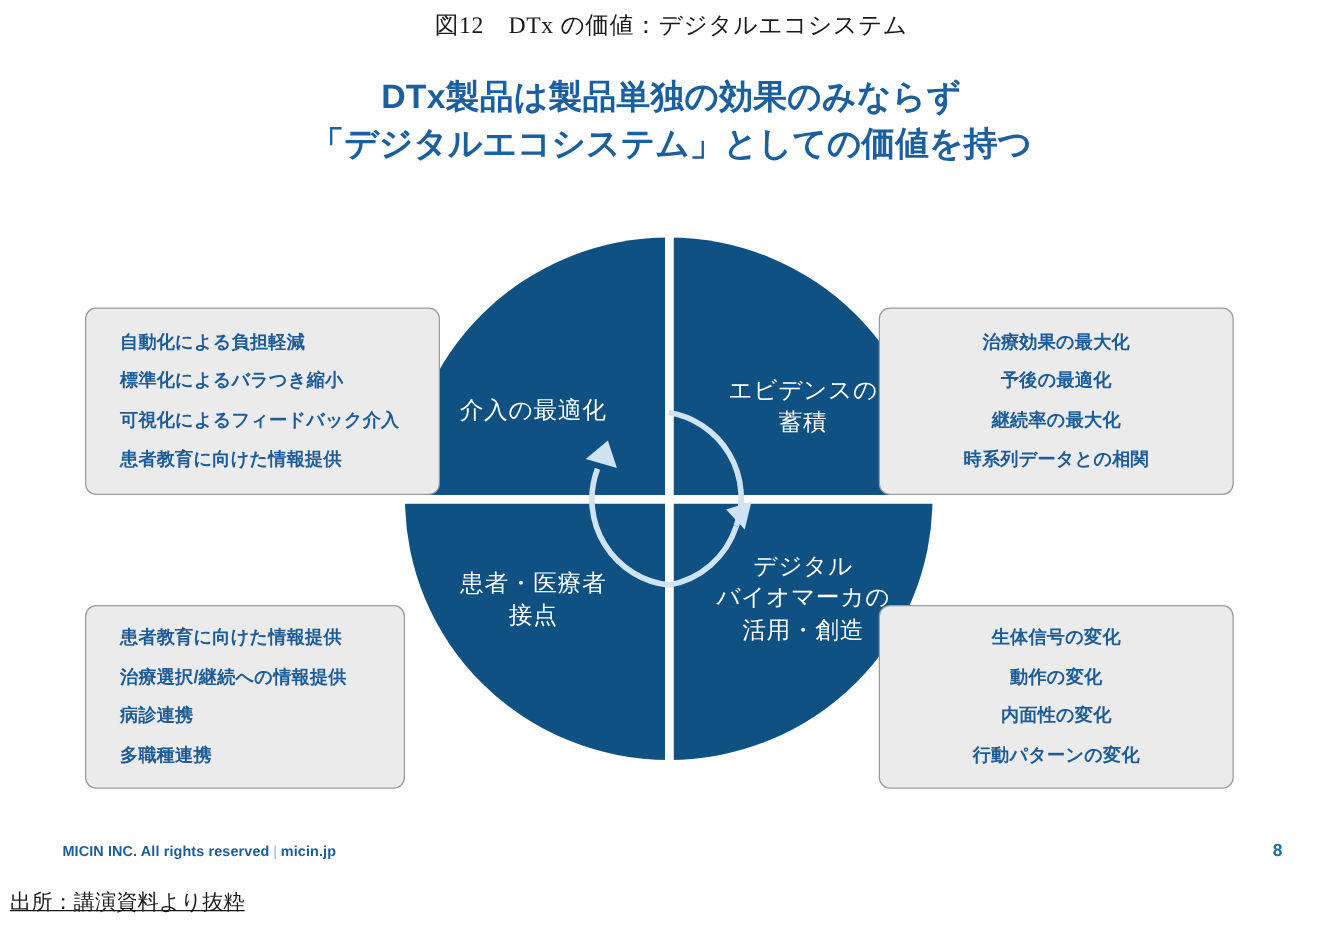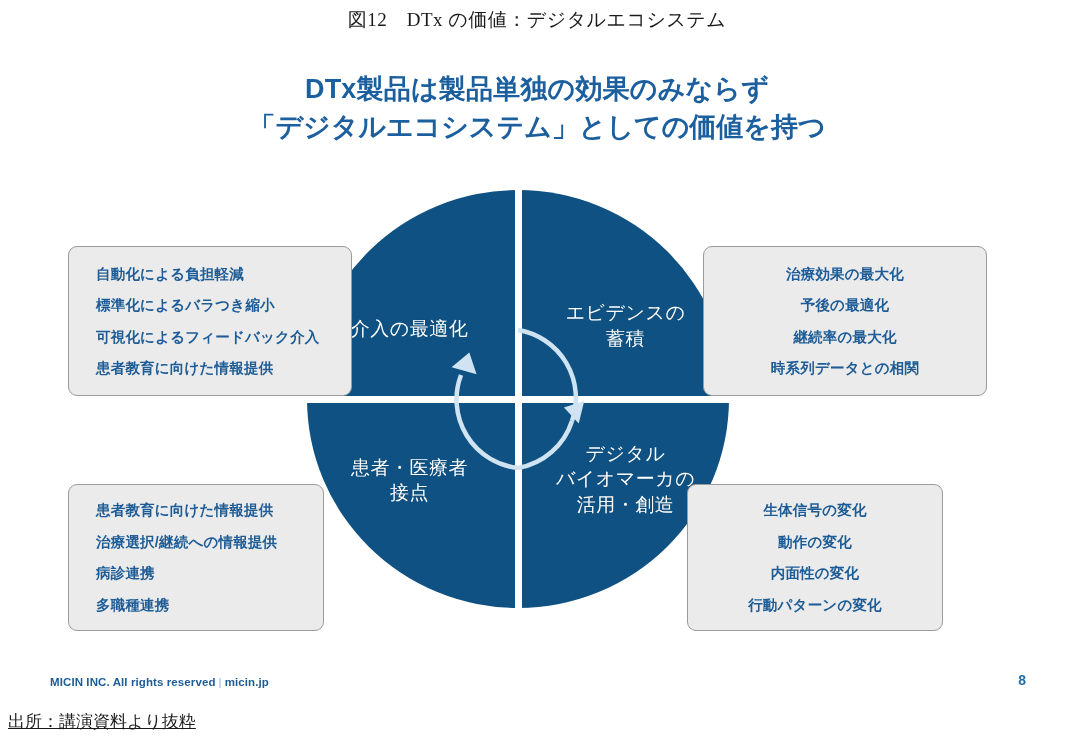--- a/index.html
+++ b/index.html
@@ -35,36 +35,36 @@
     position: absolute;
     top: 44px;
     left: 0;
     width: 1074px;
     height: 655px;
     background: #ffffff;
   }
 
   .headline {
     position: absolute;
-    top: 26px;
+    top: 14px;
     left: 0;
     width: 1074px;
     text-align: center;
     font-size: 27px;
     font-weight: bold;
     color: #1c5f9e;
     line-height: 1.42;
     letter-spacing: 0.2px;
   }
   .headline .l2 { letter-spacing: 0px; }
 
   
   .circle-wrap {
     position: absolute;
-    left: 307px;
+    left: 324px;
     top: 146px;
     width: 422px;
     height: 418px;
     font-family: Liberation Serif, serif;
   }
   .quad {
     position: absolute;
     width: 50%;
     height: 50%;
     background: #0e5182;
@@ -130,21 +130,21 @@
     font-size: 14.5px;
     font-weight: bold;
     line-height: 1;
     padding: 8.5px 0;
     letter-spacing: 0.2px;
     white-space: nowrap;
   }
   .box-tl { left: 68px;  top: 202px; width: 284px; height: 150px; }
   .box-tr { left: 703px; top: 202px; width: 284px; height: 150px; justify-content: center; }
   .box-bl { left: 68px;  top: 440px; width: 256px; height: 147px; }
-  .box-br { left: 687px; top: 440px; width: 256px; height: 147px; }
+  .box-br { left: 703px; top: 440px; width: 284px; height: 147px; }
 
   .box-tl .item, .box-bl .item { text-align: left; padding-left: 27px; }
   .box-tr .item, .box-br .item { text-align: center; }
 
   
   .slide-footer {
     position: absolute;
     left: 18px;
     top: 632px;
     font-size: 11.5px;

